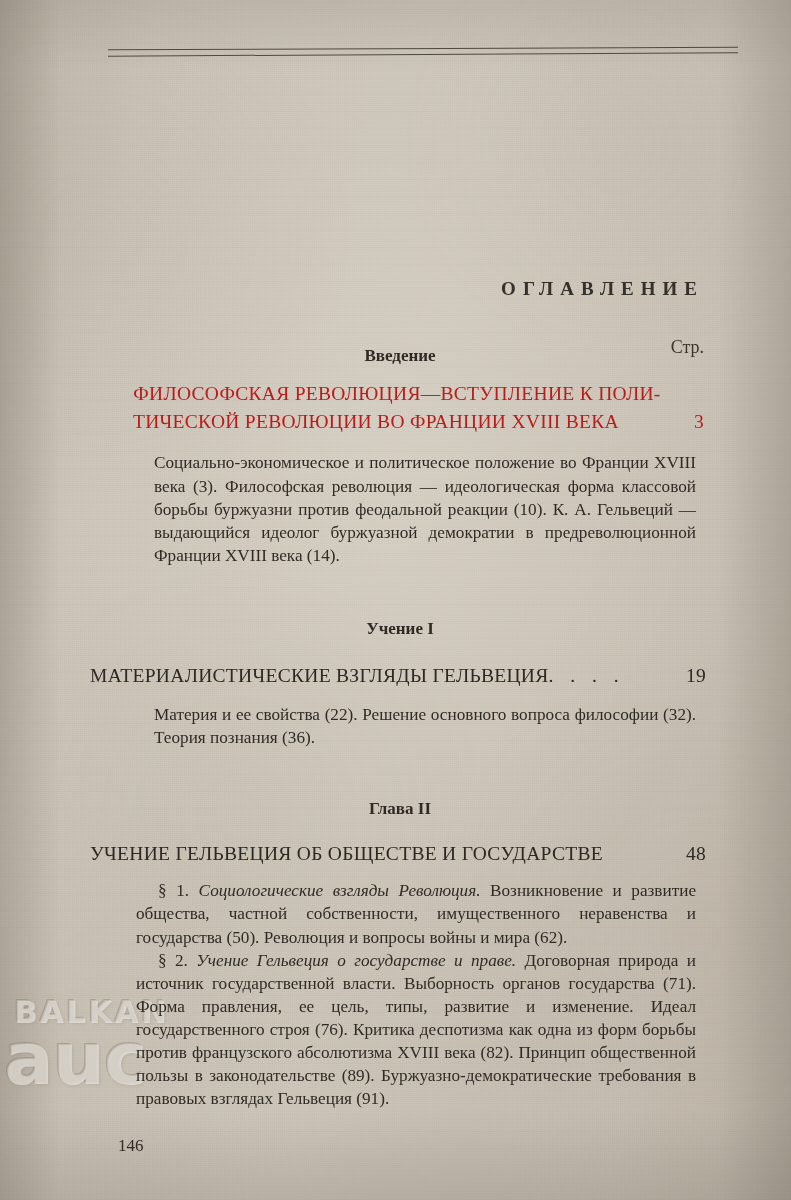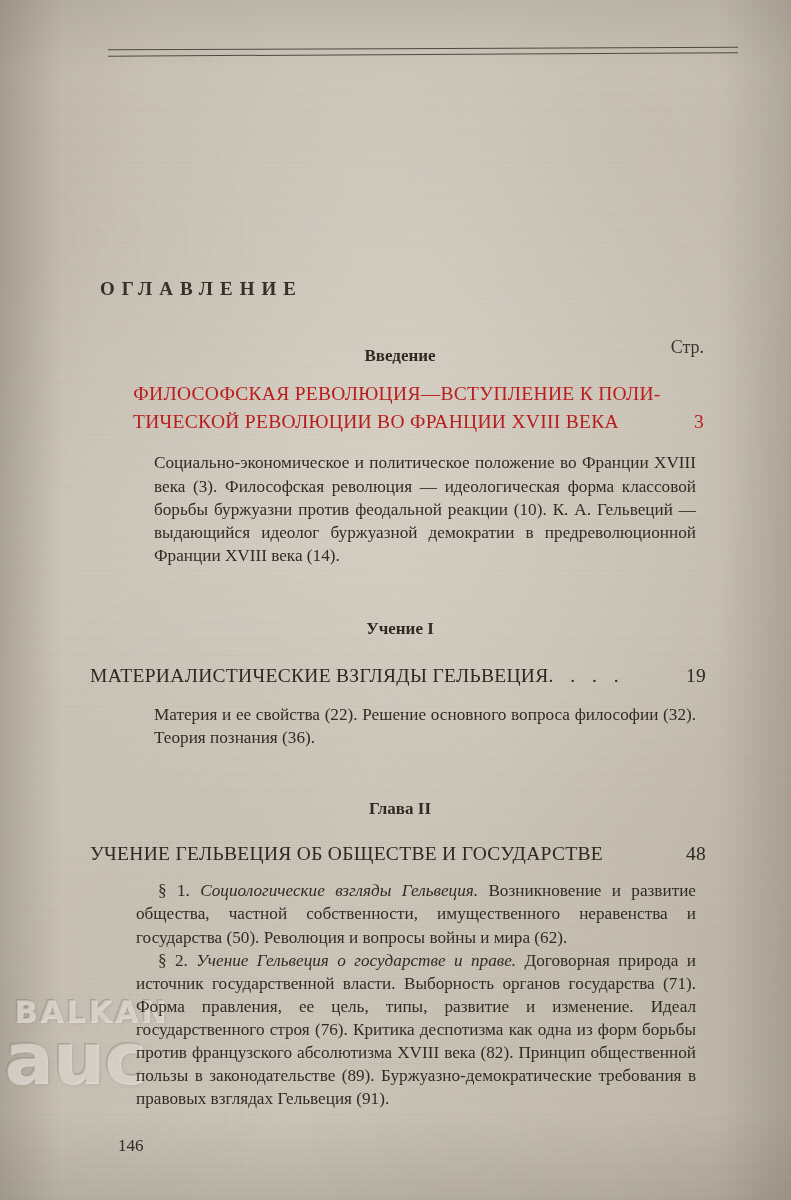--- a/index.html
+++ b/index.html
@@ -104,21 +104,21 @@
 
   
   .content {
     position: absolute;
     left: 96px;
     top: 278px;
     width: 608px;
   }
 
   .toc-title {
-    text-align: left;
+    text-align: right;
     font-size: 19px;
     letter-spacing: 7px;
     color: #34302a;
     margin: 0 0 0 4px;
   }
 
   .stranitsa {
     position: absolute;
     right: 0px;
     top: 59px;
@@ -238,21 +238,21 @@
 
     <p class="desc">Материя и ее свойства (22). Решение основного вопроса философии (32). Теория познания (36).</p>
 
     <div class="section-label" style="margin-top:50px;">Глава II</div>
 
     <div class="entry-line" style="margin-top:24px; margin-left:-6px;">
       <span>УЧЕНИЕ ГЕЛЬВЕЦИЯ ОБ ОБЩЕСТВЕ И ГОСУДАРСТВЕ</span>
       <span class="pg">48</span>
     </div>
 
-    <p class="desc" style="margin-top:14px; text-indent:22px; padding-left:40px;"><span>§ 1.</span> <i>Социологические взгляды Гельвеция.</i><span> Возникновение и развитие общества, частной собственности, имущественного неравенства и государства (50). Революция и вопросы войны и мира (62).</span></p>
+    <p class="desc" style="margin-top:14px; text-indent:22px; padding-left:40px;"><span>§ 1.</span> <i>Социологические взгляды Революция.</i><span> Возникновение и развитие общества, частной собственности, имущественного неравенства и государства (50). Революция и вопросы войны и мира (62).</span></p>
 
     <p class="desc" style="margin-top:0px; text-indent:22px; padding-left:40px;"><span>§ 2.</span> <i>Учение Гельвеция о государстве и праве.</i><span> Договорная природа и источник государственной власти. Выборность органов государства (71). Форма правления, ее цель, типы, развитие и изменение. Идеал государственного строя (76). Критика деспотизма как одна из форм борьбы против французского абсолютизма XVIII века (82). Принцип общественной пользы в законодательстве (89). Буржуазно-демократические требования в правовых взглядах Гельвеция (91).</span></p>
 
   </div>
 
   <div class="pagenum">146</div>
 
 </div>
 
 </body></html>

